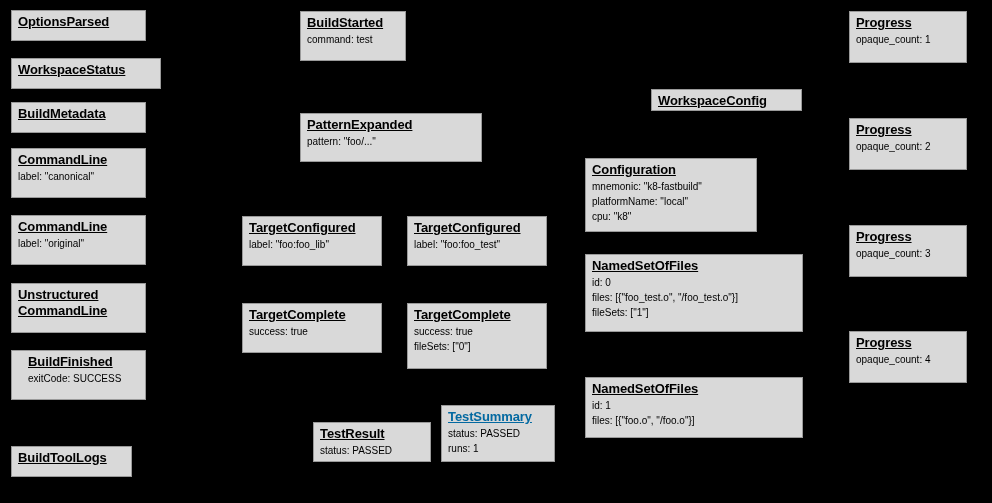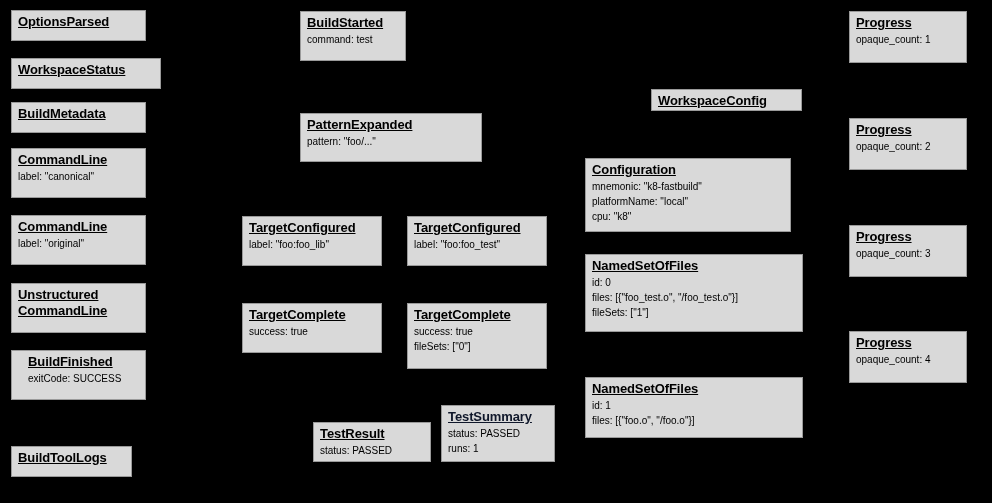--- a/index.html
+++ b/index.html
@@ -125,30 +125,30 @@
         <span class="node-field" style="color: rgb(0, 0, 0);">fileSets: ["0"]</span>
       </span>
     </div>
     <div class="node" style="left: 313px; top: 422px; width: 118px; height: 40px; background: rgb(217, 217, 217); border-color: rgb(154, 154, 154);">
       <span class="node-title" style="color: rgb(0, 0, 0);">TestResult</span>
       <span class="node-fields">
         <span class="node-field" style="color: rgb(0, 0, 0);">status: PASSED</span>
       </span>
     </div>
     <div class="node" style="left: 441px; top: 405px; width: 114px; height: 57px; background: rgb(217, 217, 217); border-color: rgb(154, 154, 154);">
-      <span class="node-title" style="color: #0f172a;">TestSummary</span>
+      <span class="node-title" style="color: #0369a1;">TestSummary</span>
       <span class="node-fields">
         <span class="node-field" style="color: rgb(0, 0, 0);">status: PASSED</span>
         <span class="node-field" style="color: rgb(0, 0, 0);">runs: 1</span>
       </span>
     </div>
     <div class="node" style="left: 651px; top: 73px; width: 151px; height: 22px; background: rgb(217, 217, 217); border-color: rgb(154, 154, 154); margin-top: 16px;">
       <span class="node-title" style="color: rgb(0, 0, 0);">WorkspaceConfig</span>
     </div>
-    <div class="node" style="left: 585px; top: 158px; width: 206px; height: 74px; background: rgb(217, 217, 217); border-color: rgb(154, 154, 154);">
+    <div class="node" style="left: 585px; top: 158px; width: 172px; height: 74px; background: rgb(217, 217, 217); border-color: rgb(154, 154, 154);">
       <span class="node-title" style="color: rgb(0, 0, 0);">Configuration</span>
       <span class="node-fields">
         <span class="node-field" style="color: rgb(0, 0, 0);">mnemonic: "k8-fastbuild"</span>
         <span class="node-field" style="color: rgb(0, 0, 0);">platformName: "local"</span>
         <span class="node-field" style="color: rgb(0, 0, 0);">cpu: "k8"</span>
       </span>
     </div>
     <div class="node" style="left: 585px; top: 254px; width: 218px; height: 78px; background: rgb(217, 217, 217); border-color: rgb(154, 154, 154);">
       <span class="node-title" style="color: rgb(0, 0, 0);">NamedSetOfFiles</span>
       <span class="node-fields">

